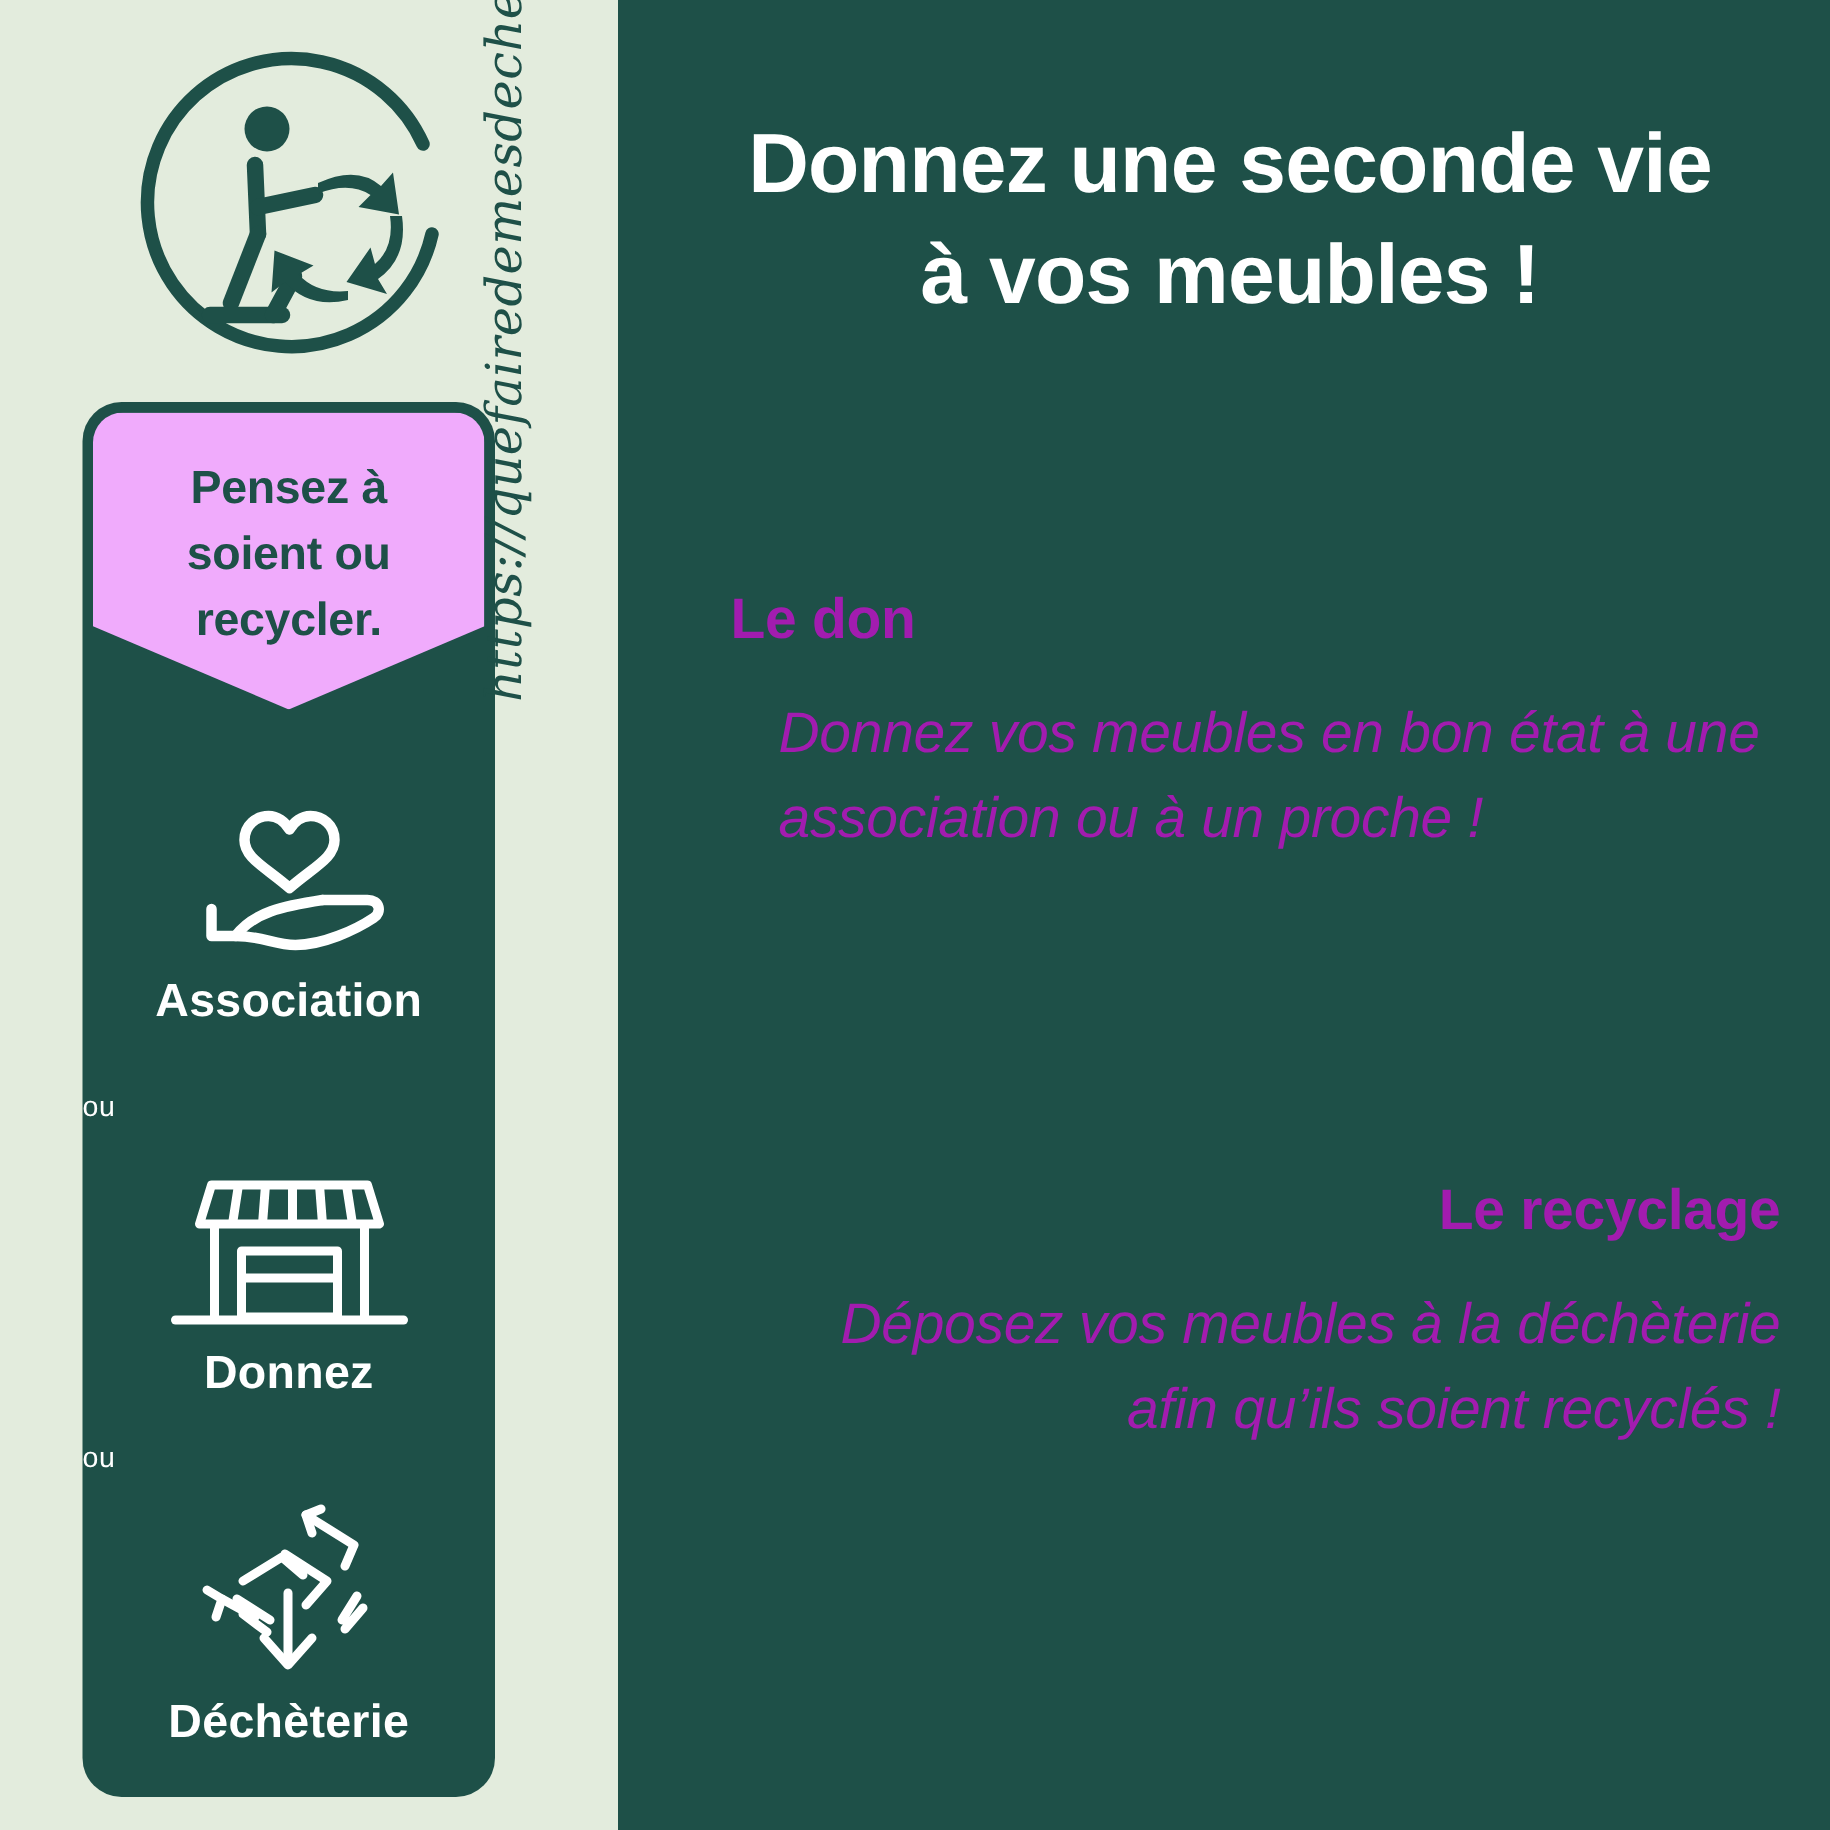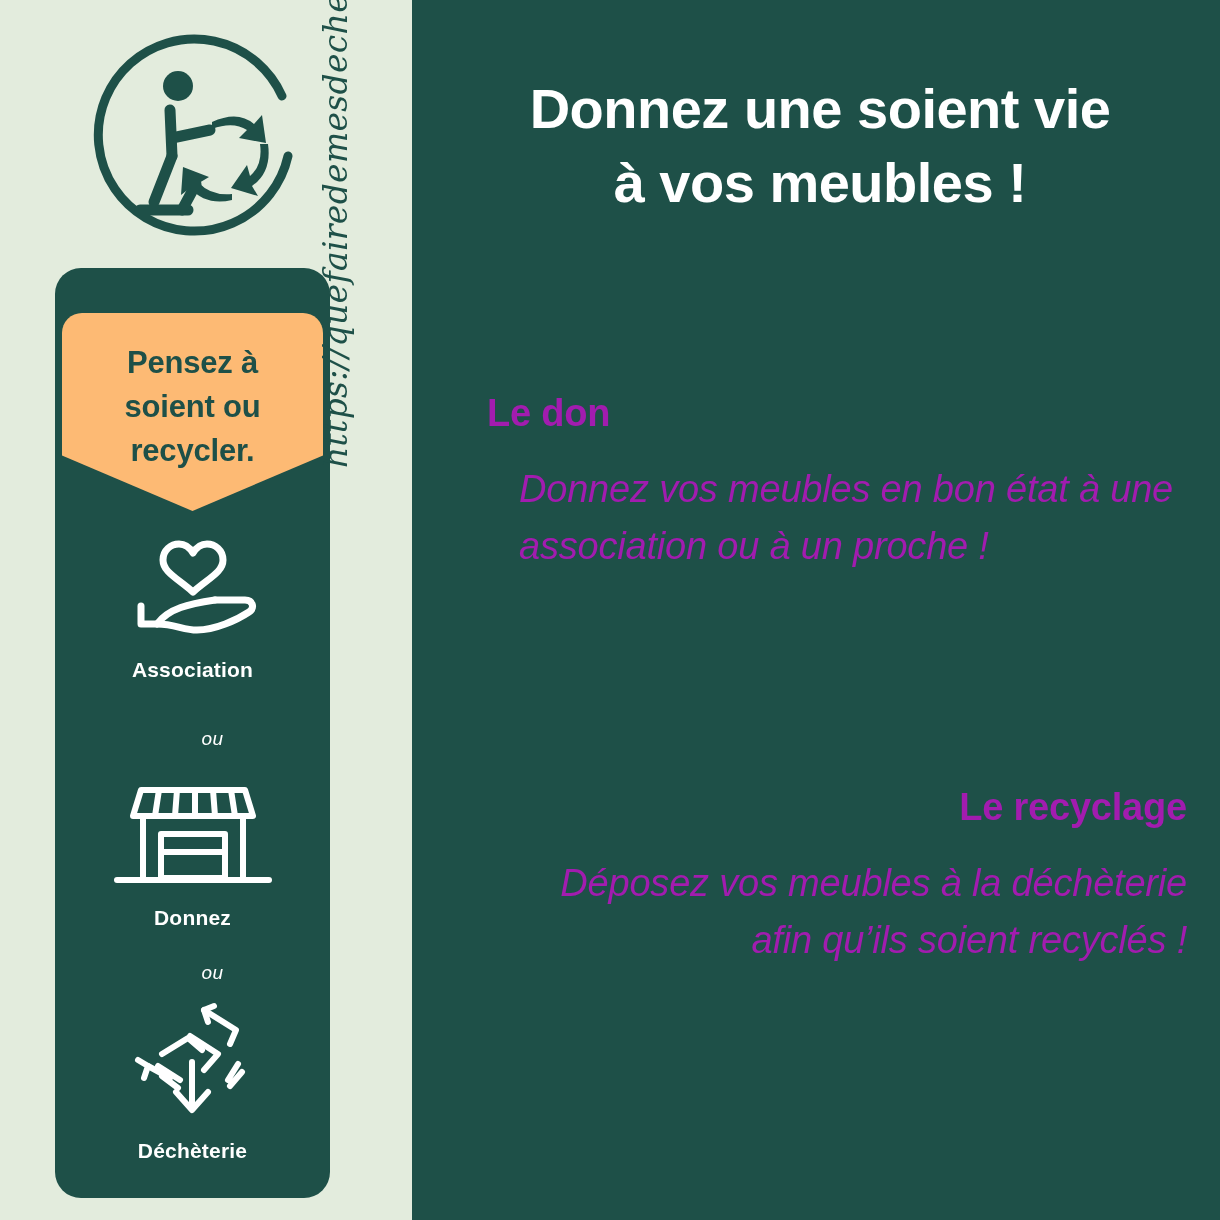--- a/index.html
+++ b/index.html
@@ -54,24 +54,23 @@
     height: 930px;
     background: #1e5048;
     border-radius: 26px 26px 26px 26px;
   }
   .banner-head {
     position: absolute;
     left: 62px;
     top: 275px;
     width: 261px;
     height: 198px;
-    background: #fdba74;
+    background: #f0abfc;
     border-radius: 20px 20px 0 0;
     clip-path: polygon(0 0, 100% 0, 100% 72%, 50% 100%, 0 72%);
-    margin-top: 38px;
   }
   .banner-head-text {
     position: absolute;
     left: 0;
     right: 0;
     top: 28px;
     text-align: center;
     color: #1e5048;
     font-weight: bold;
     font-size: 31px;
@@ -86,34 +85,31 @@
     text-align: center;
     color: #ffffff;
   }
   .item .icon {
     display: block;
     margin: 0 auto;
   }
   .item .label {
     display: block;
     font-weight: bold;
-    font-size: 21px;
-    margin-top: 10px;
+    font-size: 31px;
+    margin-top: 0;
     letter-spacing: 0.2px;
   }
   .ou {
     position: absolute;
     width: 275px;
     left: 55px;
-    text-align: center;
     color: #ffffff;
     font-size: 19px;
-    font-style: italic;
     letter-spacing: 0.5px;
-    margin-left: 20px;
   }
   
   .url {
     position: absolute;
     left: 316px;
     top: 468px;
     width: 620px;
     transform: rotate(-90deg);
     transform-origin: left top;
     color: #1e5048;
@@ -243,21 +239,21 @@
           <path d="M40 66 L62 80 M44 76 L60 88"></path>
         </g>
       </svg>
     </span>
     <span class="label">Déchèterie</span>
   </div>
 
   <div class="url">https://quefairedemesdechets.fr</div>
 
   <div class="headline">
-    <span>Donnez une soient vie</span><br>
+    <span>Donnez une seconde vie</span><br>
     <span>à vos meubles !</span>
   </div>
 
   <div class="section" id="sec-don">
     <div class="s-title">Le don</div>
     <div class="s-body">Donnez vos meubles en bon état à une association ou à un proche !</div>
   </div>
 
   <div class="section" id="sec-recyclage">
     <div class="s-title">Le recyclage</div>

